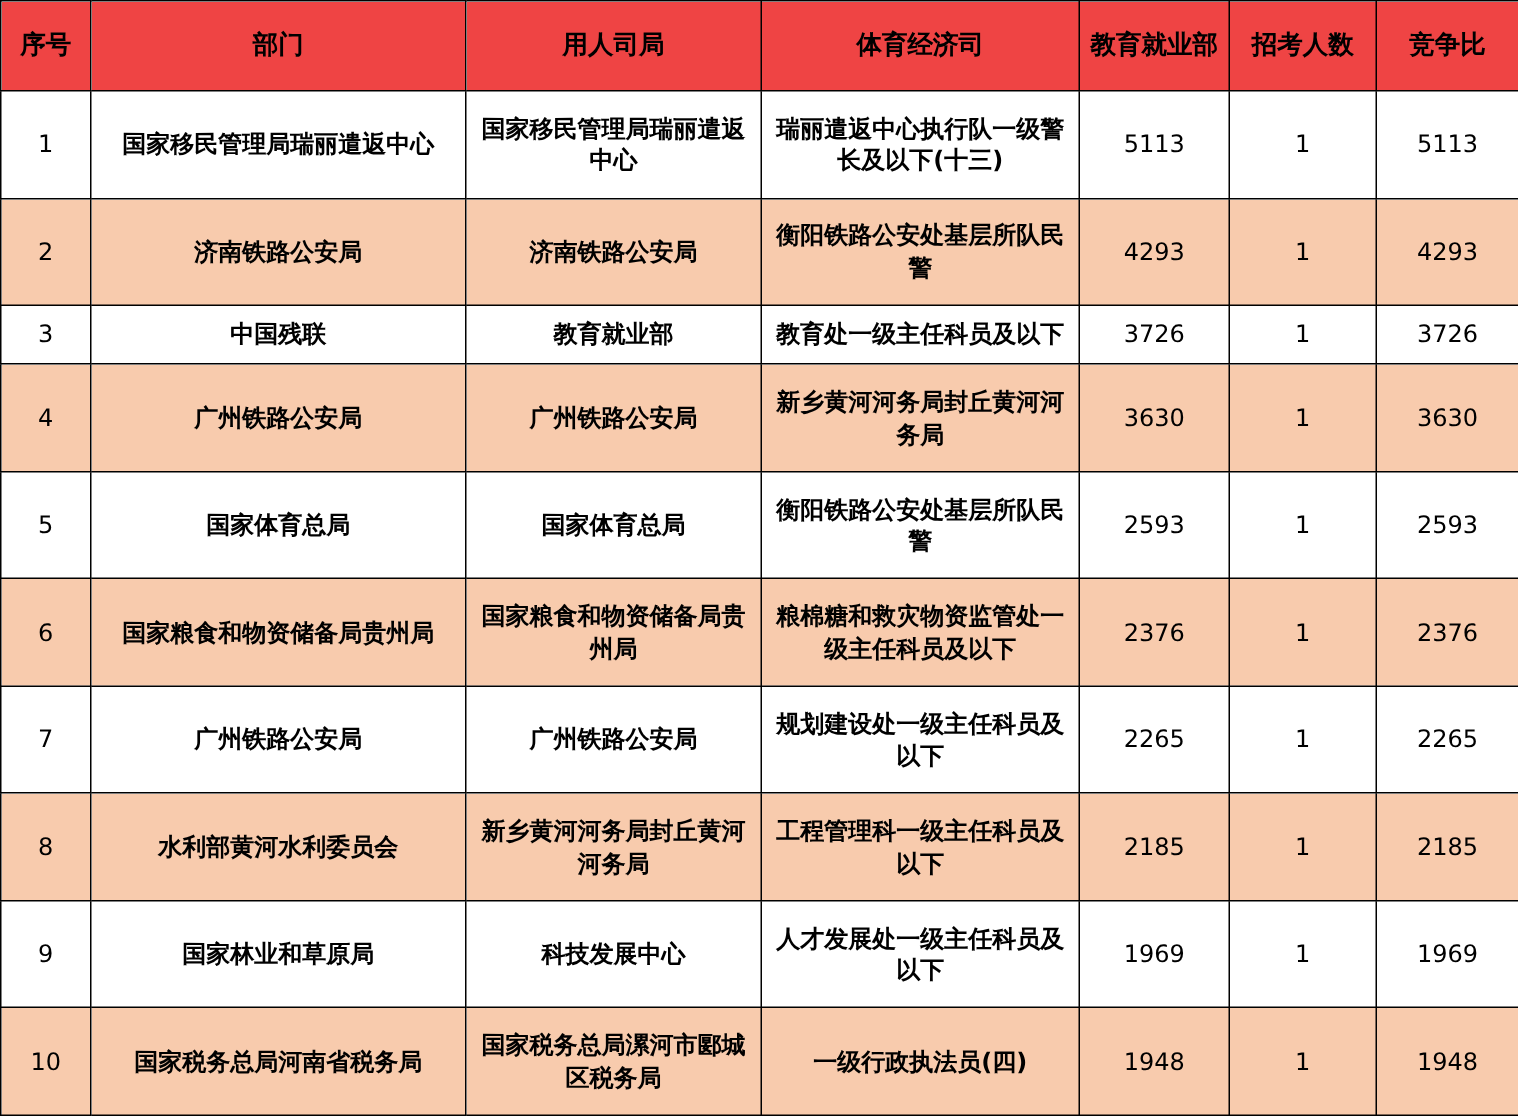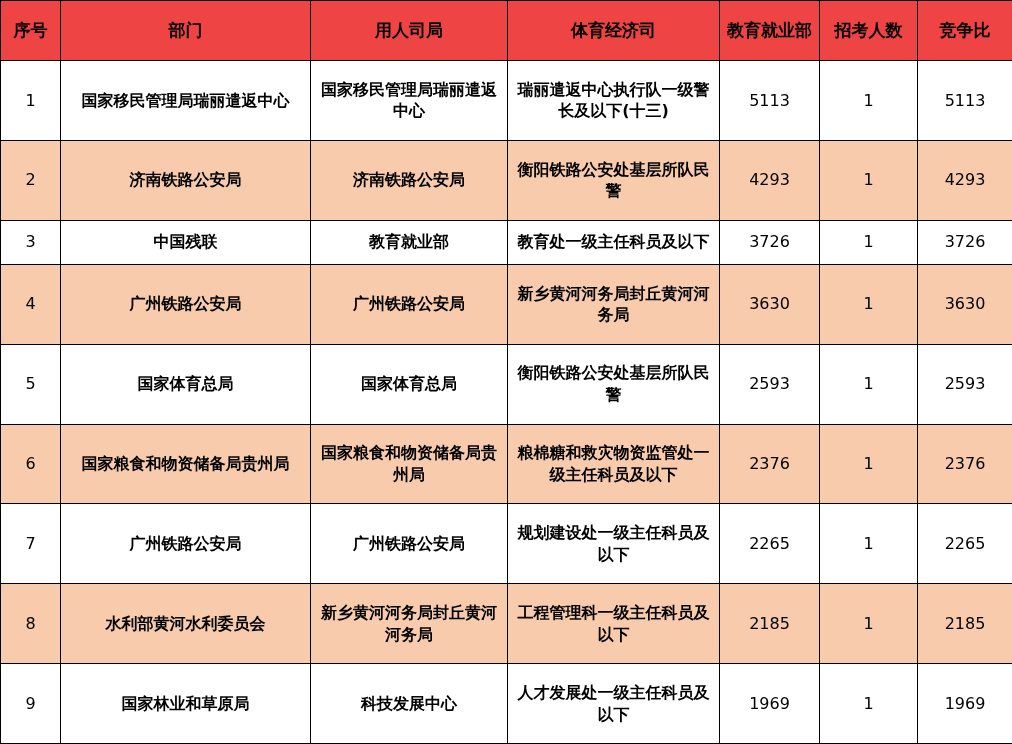--- a/index.html
+++ b/index.html
@@ -135,15 +135,24 @@
         </tr>
         <tr>
           <td class="num">9</td>
           <td class="txt">国家林业和草原局</td>
           <td class="txt">科技发展中心</td>
           <td class="txt">人才发展处一级主任科员及以下</td>
           <td class="num">1969</td>
           <td class="num">1</td>
           <td class="num">1969</td>
         </tr>
+        <tr class="alt">
+          <td class="num">10</td>
+          <td class="txt">国家税务总局河南省税务局</td>
+          <td class="txt">国家税务总局漯河市郾城区税务局</td>
+          <td class="txt">一级行政执法员(四)</td>
+          <td class="num">1948</td>
+          <td class="num">1</td>
+          <td class="num">1948</td>
+        </tr>
       </tbody>
   </table>
 </div>
 
 </body></html>

